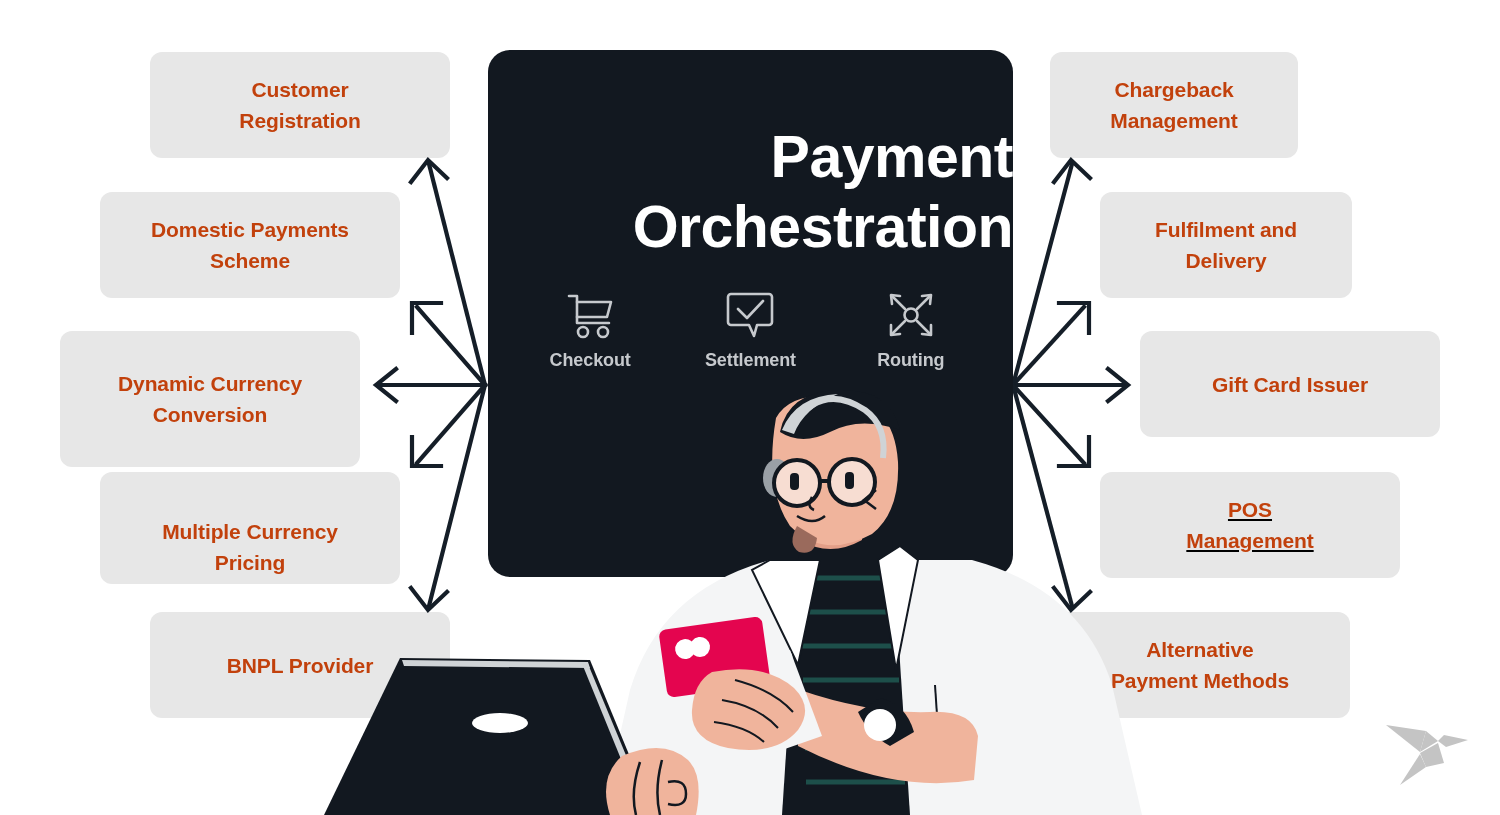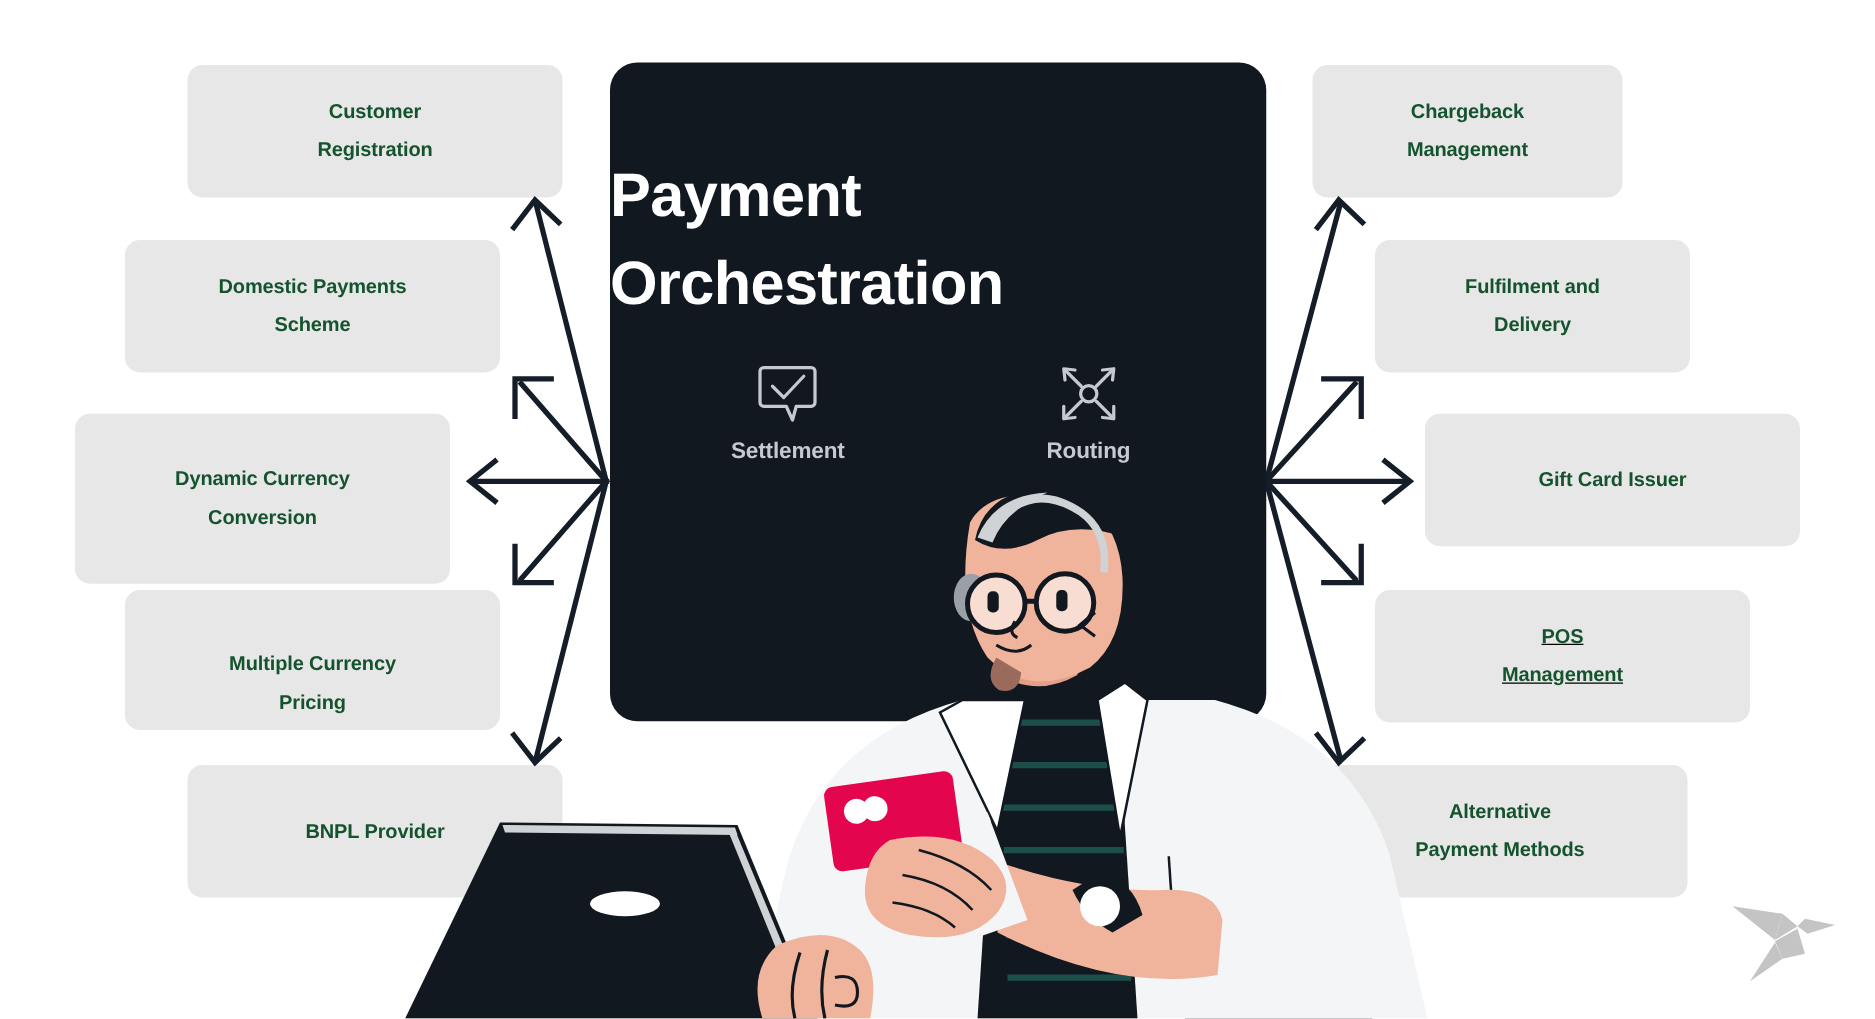--- a/index.html
+++ b/index.html
@@ -27,23 +27,23 @@
     display: flex;
     align-items: center;
     justify-content: center;
     text-align: center;
     box-sizing: border-box;
     padding: 6px 14px;
   }
   .node .node-label {
     font-family: "Liberation Sans", sans-serif;
     font-weight: bold;
-    font-size: 16px;
+    font-size: 21px;
     line-height: 31px;
-    color: #14532d;
+    color: #c2410c;
     letter-spacing: -0.1px;
     white-space: pre-line;
   }
 
   
   #hub {
     position: absolute;
     left: 488px;
     top: 50px;
     width: 525px;
@@ -51,24 +51,24 @@
     background: #121820;
     border-radius: 22px;
     overflow: hidden;
     z-index: 3;
   }
   #hub-title {
     position: absolute;
     left: 0;
     top: 72px;
     width: 100%;
-    text-align: left;
+    text-align: right;
     font-family: "Liberation Sans", sans-serif;
     font-weight: bold;
-    font-size: 49px;
+    font-size: 59px;
     line-height: 70px;
     color: #ffffff;
     letter-spacing: -0.5px;
     white-space: pre-line;
   }
   #hub-features {
     position: absolute;
     left: 0;
     top: 238px;
     width: 100%;
@@ -217,20 +217,31 @@
     <span class="node-label">Alternative
 Payment Methods</span>
   </div>
 
   <div id="hub">
     <div id="hub-title">Payment
 Orchestration</div>
 
     <div id="hub-features">
 
+      <div class="feature">
+        <div class="feature-icon">
+          <svg width="52" height="48" viewBox="0 0 52 48" xmlns="http://www.w3.org/2000/svg" fill="none" stroke="#c6c9cd" stroke-width="2.6" stroke-linecap="round" stroke-linejoin="round">
+            <polyline points="5,4 13,4 13,31 45,31"></polyline>
+            <polyline points="13,10 47,10 43,25 13,25"></polyline>
+            <circle cx="19" cy="40" r="5"></circle>
+            <circle cx="39" cy="40" r="5"></circle>
+          </svg>
+        </div>
+        <div class="feature-label">Checkout</div>
+      </div>
 
       <div class="feature">
         <div class="feature-icon">
           <svg width="52" height="50" viewBox="0 0 52 50" xmlns="http://www.w3.org/2000/svg" fill="none" stroke="#c6c9cd" stroke-width="2.6" stroke-linecap="round" stroke-linejoin="round">
             <path d="M7 4 H45 A3 3 0 0 1 48 7 V32 A3 3 0 0 1 45 35 H33 L30 46 L25 35 H7 A3 3 0 0 1 4 32 V7 A3 3 0 0 1 7 4 Z"></path>
             <polyline points="14,19 23,28 39,11"></polyline>
           </svg>
         </div>
         <div class="feature-label">Settlement</div>
       </div>

